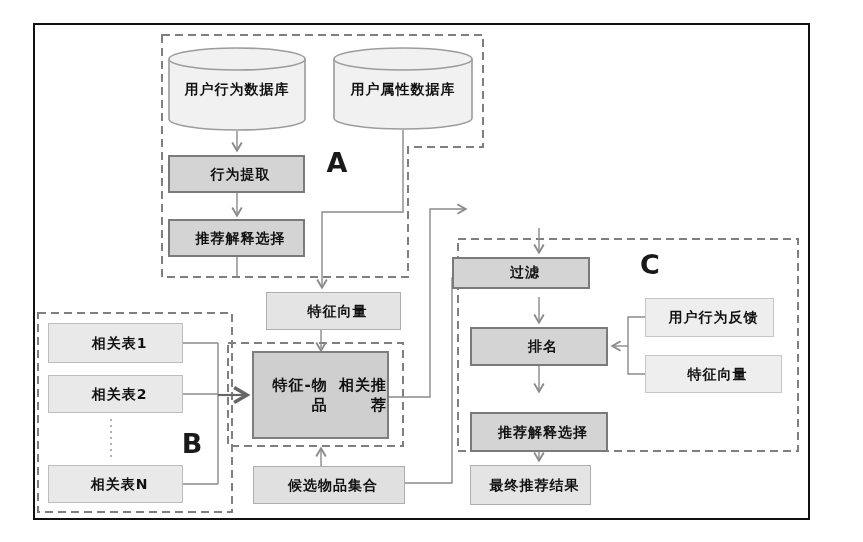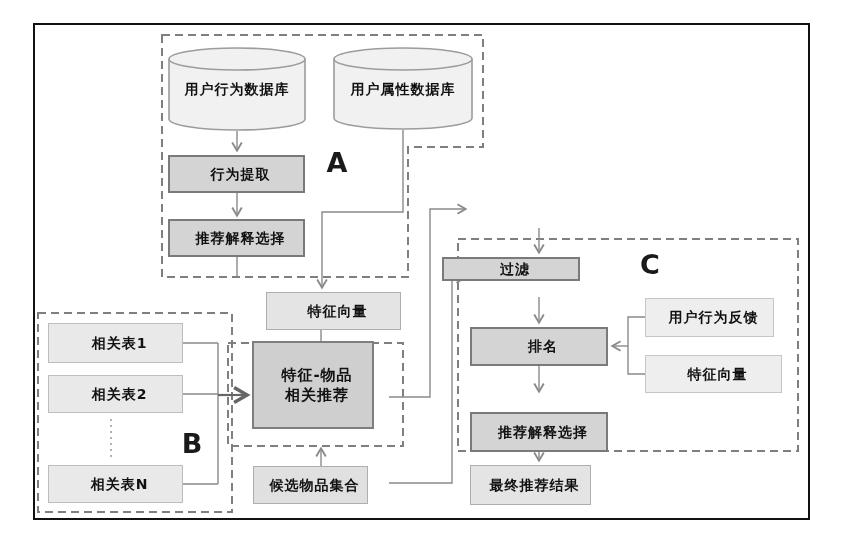--- a/index.html
+++ b/index.html
@@ -87,32 +87,32 @@
 
   <div class="seclabel" style="left:315px;top:146px;width:44px;height:32px;">A</div>
   <div class="seclabel" style="left:170px;top:427px;width:44px;height:32px;">B</div>
   <div class="seclabel" style="left:628px;top:248px;width:44px;height:32px;">C</div>
 
   <div class="node box-dark" style="left:168px;top:155px;width:137px;height:38px;">行为提取</div>
   <div class="node box-dark" style="left:168px;top:219px;width:137px;height:38px;">推荐解释选择</div>
 
   <div class="node box-light" style="left:253px;top:292px;width:135px;height:38px;margin-left:13px;">特征向量</div>
 
-  <div class="node box-big" style="left:252px;top:341px;width:122px;height:88px;flex-direction:column;">
+  <div class="node box-big" style="left:252px;top:351px;width:137px;height:88px;flex-direction:row;">
     <span>特征-物品</span>
     <span>相关推荐</span>
   </div>
 
-  <div class="node box-light" style="left:253px;top:466px;width:115px;height:38px;background:#e0e0e0;">候选物品集合</div>
+  <div class="node box-light" style="left:253px;top:466px;width:152px;height:38px;background:#e0e0e0;">候选物品集合</div>
 
   <div class="node box-light2" style="left:48px;top:323px;width:135px;height:40px;">相关表1</div>
   <div class="node box-light2" style="left:48px;top:375px;width:135px;height:38px;">相关表2</div>
   <div class="node box-light2" style="left:48px;top:465px;width:135px;height:38px;">相关表N</div>
 
-  <div class="node box-dark" style="left:442px;top:257px;width:138px;height:24px;">过滤</div>
+  <div class="node box-dark" style="left:452px;top:257px;width:138px;height:32px;font-family:Liberation Serif, serif;">过滤</div>
   <div class="node box-dark" style="left:470px;top:327px;width:138px;height:39px;">排名</div>
   <div class="node box-dark" style="left:470px;top:412px;width:138px;height:40px;">推荐解释选择</div>
   <div class="node box-light" style="left:470px;top:465px;width:121px;height:40px;">最终推荐结果</div>
 
   <div class="node box-lighter" style="left:645px;top:298px;width:129px;height:39px;">用户行为反馈</div>
   <div class="node box-lighter" style="left:645px;top:355px;width:137px;height:38px;">特征向量</div>
 
 </div>
 
 </body></html>

